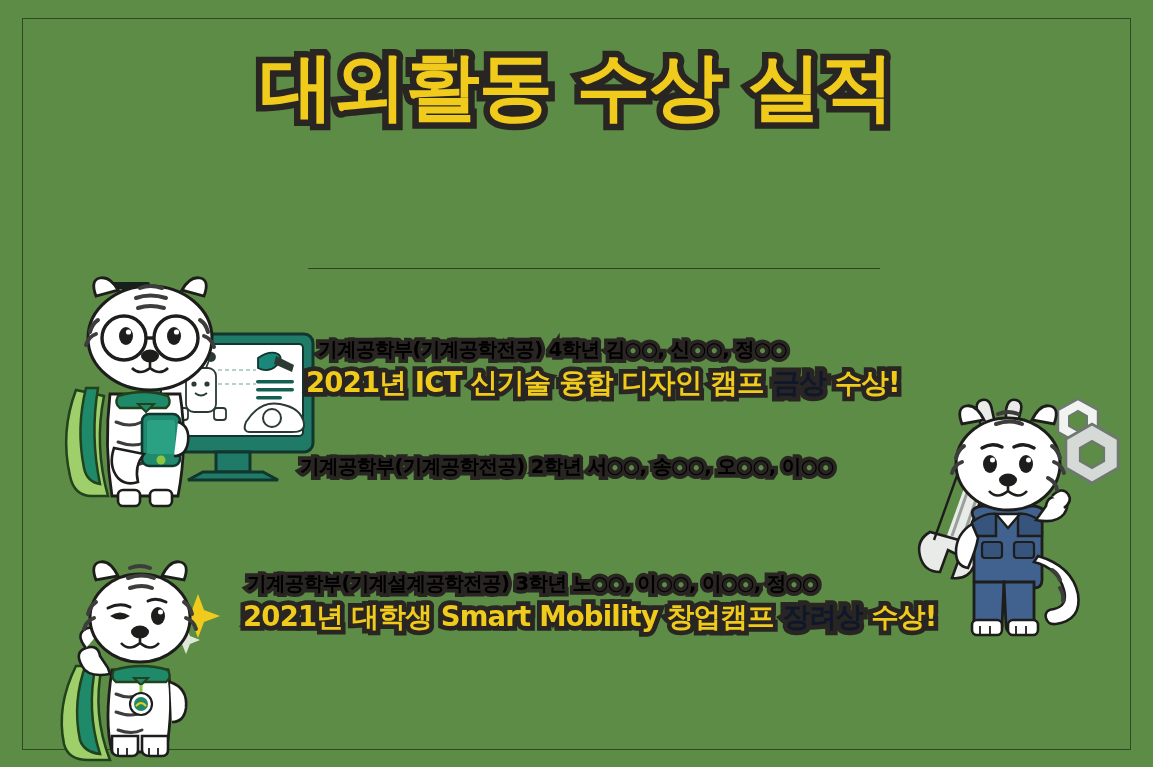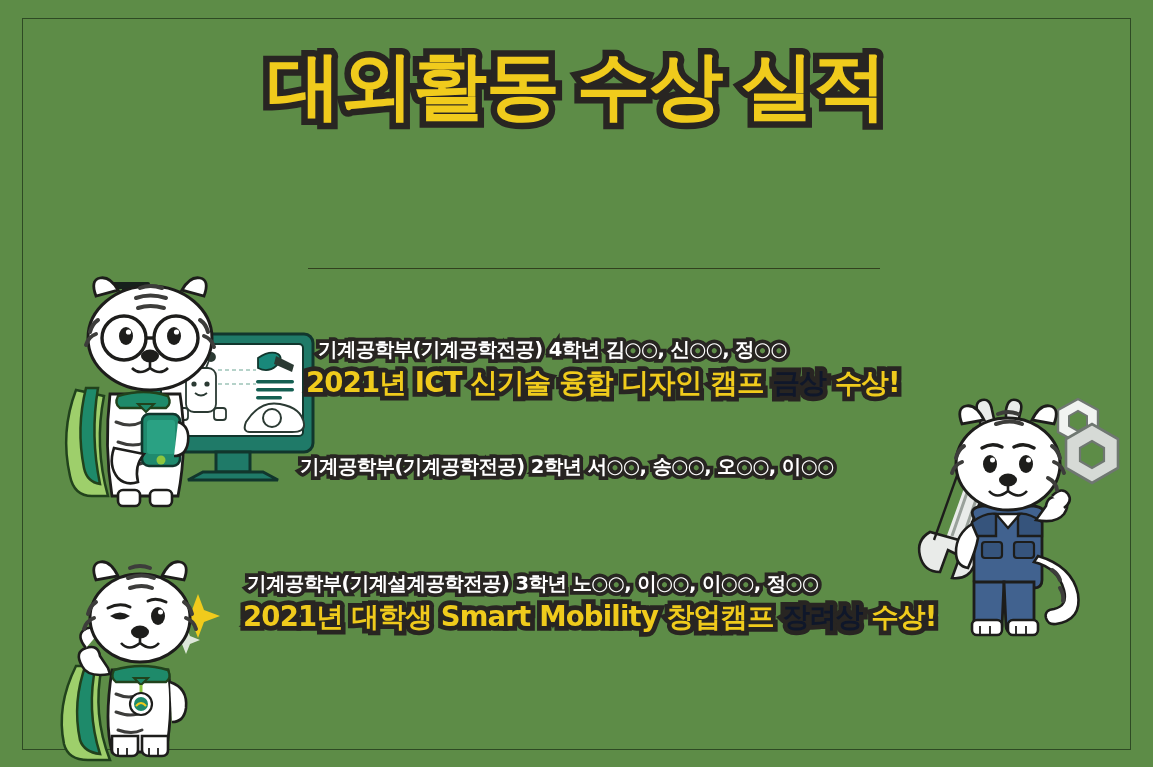--- a/index.html
+++ b/index.html
@@ -29,36 +29,36 @@
   .title-line {
     display:inline-block;
     color:#f0cb1c;
     font-weight:bold;
     line-height:1.02;
     letter-spacing:-1px;
     -webkit-text-stroke:13px #282522;
     paint-order:stroke fill;
   }
   .title-line.l1 { font-size:58px; }
-  .title-line.l2 { font-size:74px; margin-top:2px;font-family:Liberation Serif, serif; }
+  .title-line.l2 { font-size:74px; margin-top:2px; }
 
   .divider {
     position:absolute;
     left:308px; top:268px;
     width:572px; height:0;
     border-top:1.4px solid #32411f;
     z-index:4;
   }
 
   
   .entry { position:absolute; z-index:7; }
 
   .names {
     display:block;
-    color:#ffffff;
+    color:#000000;
     font-size:19.5px;
     font-weight:bold;
     line-height:1.42;
     letter-spacing:-0.6px;
     white-space:nowrap;
     -webkit-text-stroke:7.5px #282522;
     paint-order:stroke fill;
   }
   .award {
     display:block;

